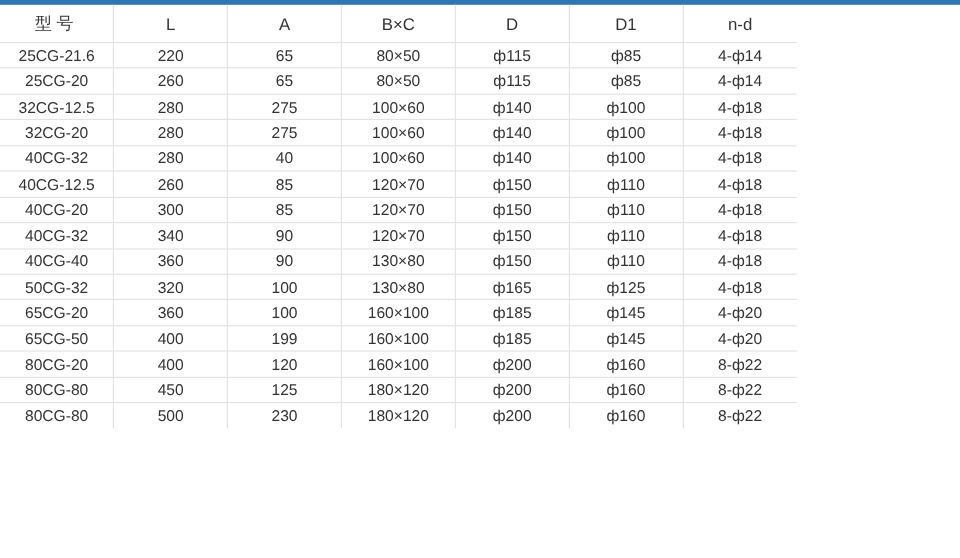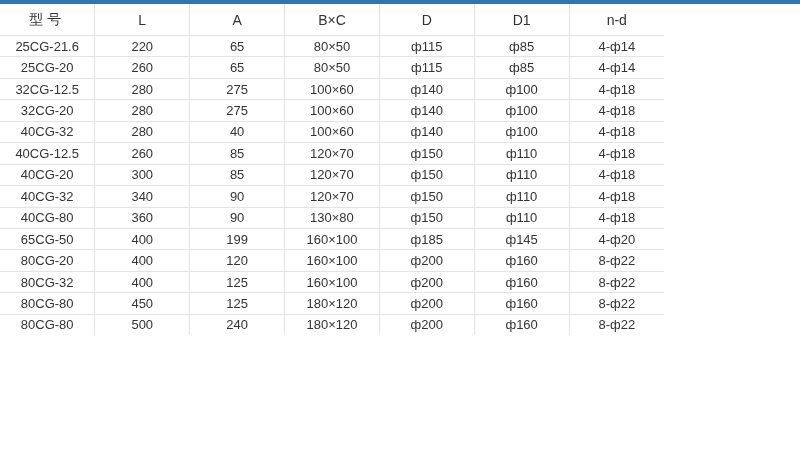--- a/index.html
+++ b/index.html
@@ -136,68 +136,77 @@
         <tr>
     <td>40CG-32</td>
     <td>340</td>
     <td>90</td>
     <td>120×70</td>
     <td>ф150</td>
     <td>ф110</td>
     <td>4-ф18</td>
   </tr>
         <tr>
-    <td>40CG-80</td>
+    <td>40CG-40</td>
     <td>360</td>
     <td>90</td>
     <td>130×80</td>
     <td>ф150</td>
     <td>ф110</td>
     <td>4-ф18</td>
+  </tr>
+        <tr>
+    <td>50CG-32</td>
+    <td>320</td>
+    <td>100</td>
+    <td>130×80</td>
+    <td>ф165</td>
+    <td>ф125</td>
+    <td>4-ф18</td>
+  </tr>
+        <tr>
+    <td>65CG-20</td>
+    <td>360</td>
+    <td>100</td>
+    <td>160×100</td>
+    <td>ф185</td>
+    <td>ф145</td>
+    <td>4-ф20</td>
   </tr>
         <tr>
     <td>65CG-50</td>
     <td>400</td>
     <td>199</td>
     <td>160×100</td>
     <td>ф185</td>
     <td>ф145</td>
     <td>4-ф20</td>
   </tr>
         <tr>
     <td>80CG-20</td>
     <td>400</td>
     <td>120</td>
     <td>160×100</td>
     <td>ф200</td>
     <td>ф160</td>
     <td>8-ф22</td>
   </tr>
         <tr>
-    <td>80CG-32</td>
-    <td>400</td>
-    <td>125</td>
-    <td>160×100</td>
-    <td>ф200</td>
-    <td>ф160</td>
-    <td>8-ф22</td>
-  </tr>
-        <tr>
     <td>80CG-80</td>
     <td>450</td>
     <td>125</td>
     <td>180×120</td>
     <td>ф200</td>
     <td>ф160</td>
     <td>8-ф22</td>
   </tr>
         <tr>
     <td>80CG-80</td>
     <td>500</td>
-    <td>240</td>
+    <td>230</td>
     <td>180×120</td>
     <td>ф200</td>
     <td>ф160</td>
     <td>8-ф22</td>
   </tr>
       </tbody>
   </table>
 </div>
 
 </body></html>

